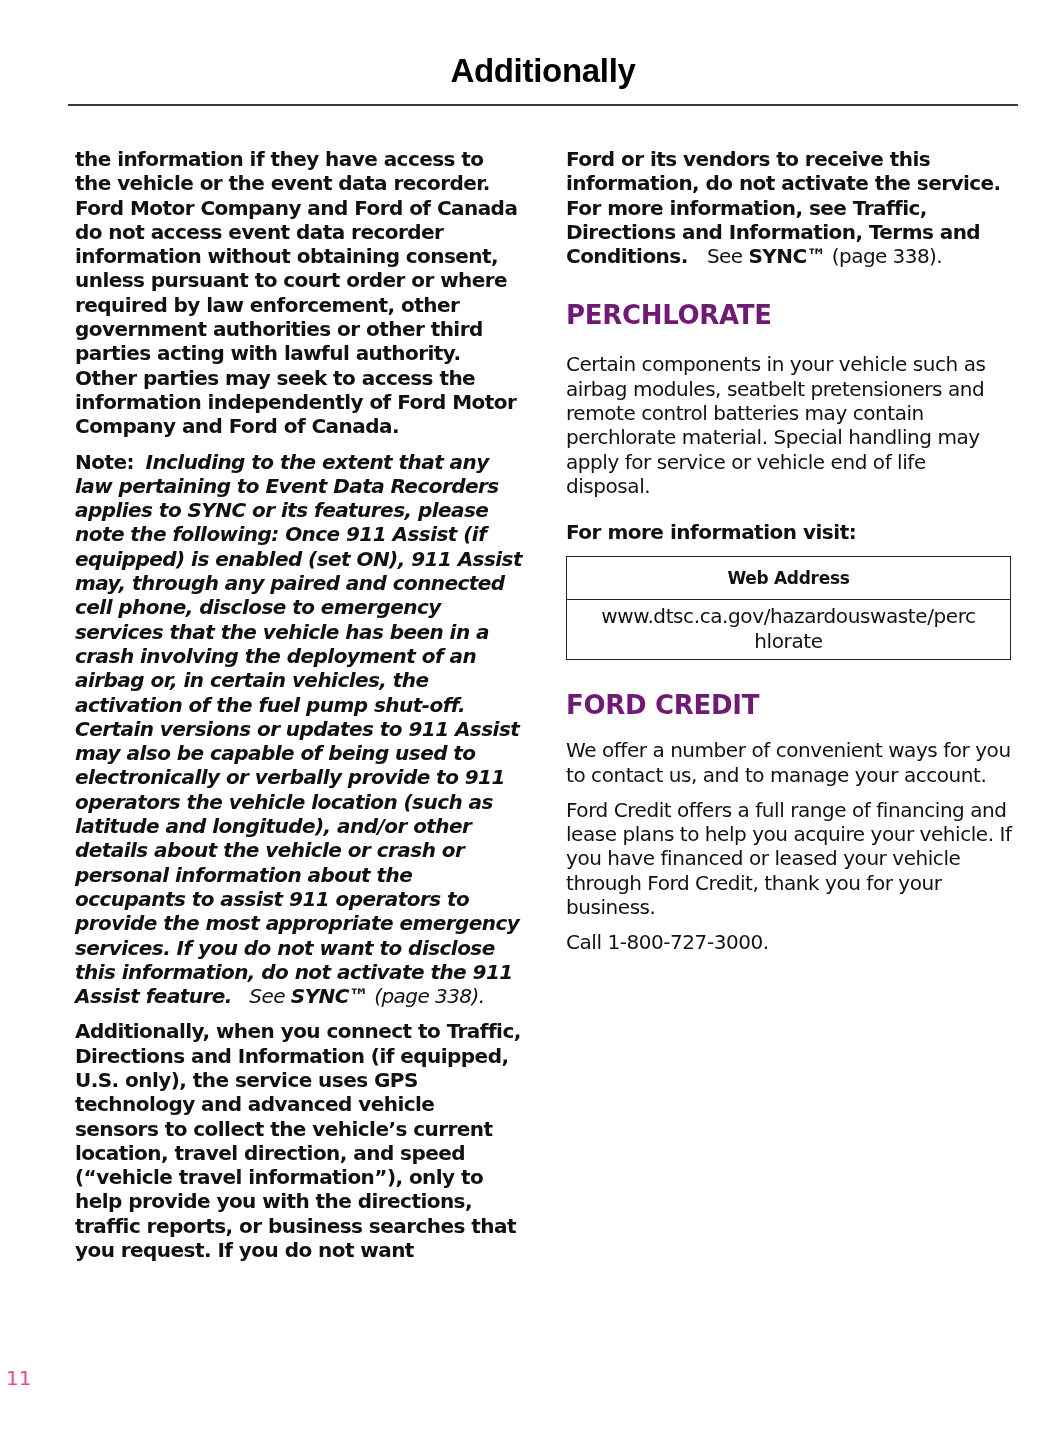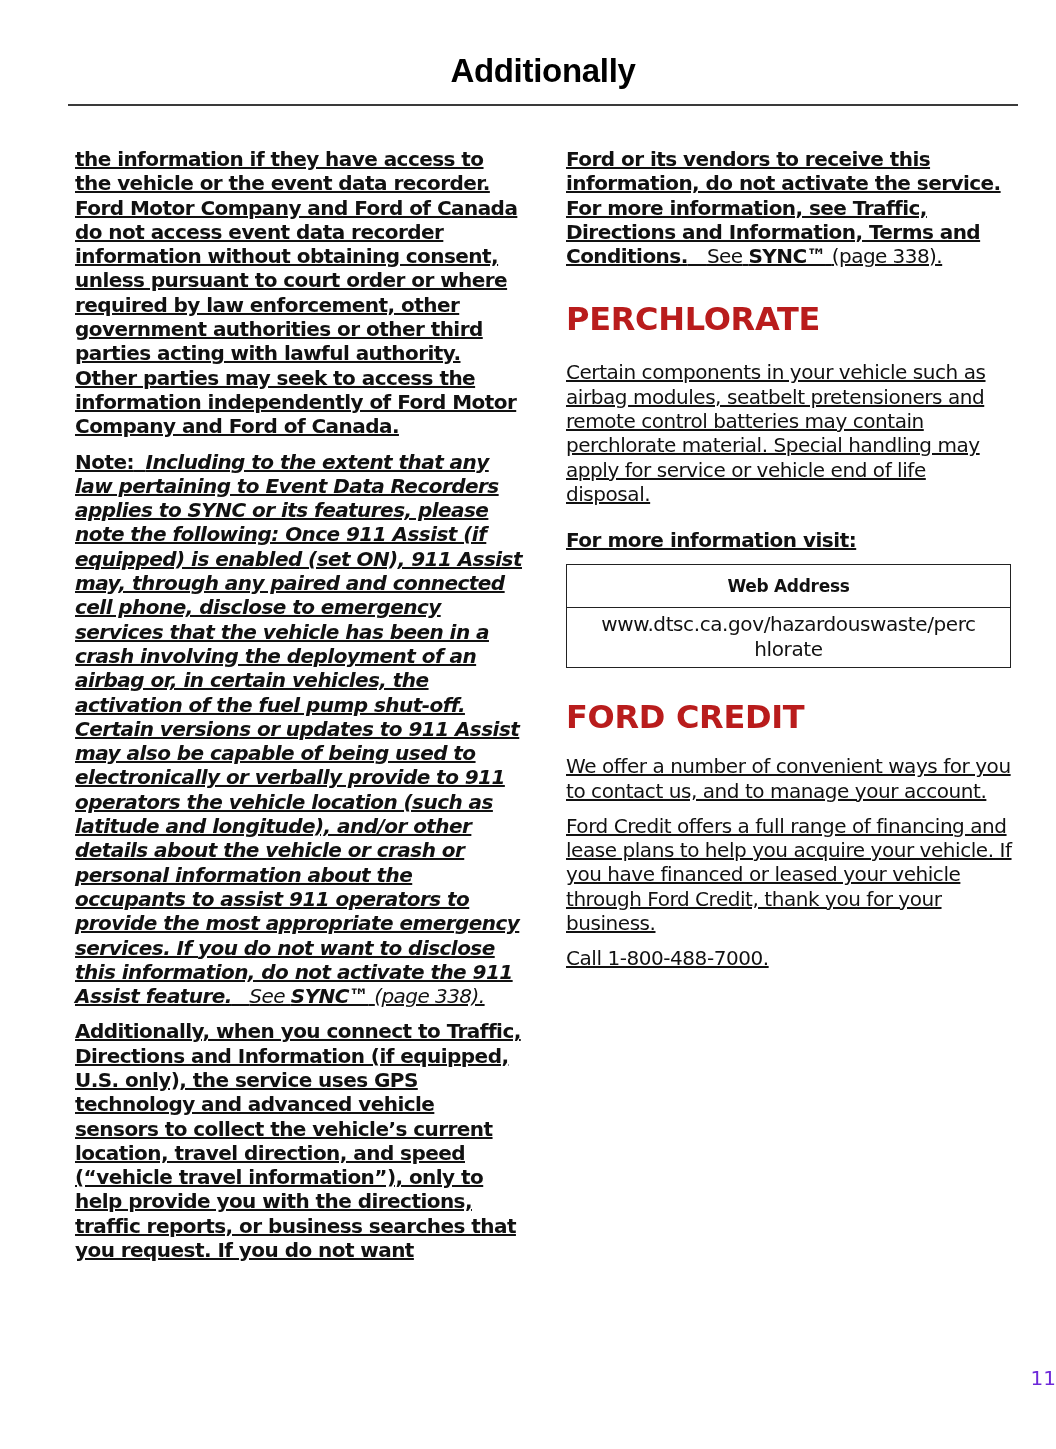--- a/index.html
+++ b/index.html
@@ -15,61 +15,61 @@
     .page-title {
       position: absolute; left: 0; right: 0; top: 6px; text-align: center;
       font-family: "Liberation Sans", sans-serif; font-weight: bold;
       font-size: 33px; letter-spacing: -0.3px; color: #000;
     }
     .col {
       position: absolute; top: 147px; width: 448px;
     }
     .col-left { left: 75px; }
     .col-right { left: 566px; width: 448px; }
-    p { margin: 0; text-decoration: underline; }
+    p { margin: 0; }
     .bold-para {
       font-weight: bold; font-size: 20px; line-height: 24.3px; letter-spacing: -0.55px;
       margin-bottom: 11px;
     }
     .note-para {
       font-size: 20px; line-height: 24.3px; letter-spacing: -0.55px; margin-bottom: 11px;
     }
     .note-para .note-label { font-weight: bold; font-style: normal; }
     .note-para .note-body { font-weight: bold; font-style: italic; }
     .see-ref { font-weight: normal; }
     .see-ref .sync { font-weight: bold; }
     .normal-para {
       font-size: 20px; line-height: 24.3px; letter-spacing: -0.45px; margin-bottom: 11px;
       font-weight: normal;
     }
     .section-heading {
-      font-weight: bold; font-size: 32px; letter-spacing: -0.3px; margin: 32px 0 22px 0;
-      color: #b91c1c;
+      font-weight: bold; font-size: 26px; letter-spacing: -0.3px; margin: 32px 0 22px 0;
+      color: #701a75;
     }
     .sub-heading {
       font-weight: bold; font-size: 22px; letter-spacing: -0.4px; margin: 0 0 13px 0;
     }
     .info-label {
       font-weight: bold; font-size: 20px; letter-spacing: -0.5px; margin: 22px 0 12px 0;
     }
     table.web-table {
       border-collapse: collapse; width: 445px; margin-bottom: 10px;
     }
     table.web-table th, table.web-table td {
       border: 1.5px solid #222; text-align: center;
     }
     table.web-table th {
       font-weight: bold; font-size: 17px; height: 40px; letter-spacing: -0.3px;
     }
     table.web-table td {
       font-size: 20px; line-height: 25px; padding: 4px 30px 5px 30px; letter-spacing: -0.4px;
     }
     .page-number {
-      position: absolute; left: 6px; right: 0; top: 1366px; text-align: right;
-      font-size: 20px; color: #6d28d9;
+      position: absolute; left: 6px; right: 0; top: 1366px; text-align: left;
+      font-size: 20px; color: #ec4899;
     }
   </style>
 </head>
 <body>
 
 <div class="page-header">
   <div class="page-title">Additionally</div>
 </div>
 
 <div class="col col-left">
@@ -111,16 +111,16 @@
     <tbody>
       <tr>
         <td style="word-break: break-all;">www.dtsc.ca.gov/hazardouswaste/perchlorate</td>
       </tr>
     </tbody>
   </table>
 
   <h2 class="section-heading" style="margin-top:30px;margin-bottom:18px;">FORD CREDIT</h2>
   <p class="normal-para">We offer a number of convenient ways for you to contact us, and to manage your account.</p>
   <p class="normal-para">Ford Credit offers a full range of financing and lease plans to help you acquire your vehicle.  If you have financed or leased your vehicle through Ford Credit, thank you for your business.</p>
-  <p class="normal-para">Call 1-800-488-7000.</p>
+  <p class="normal-para">Call 1-800-727-3000.</p>
 </div>
 
 <div class="page-number">11</div>
 
 </body></html>

